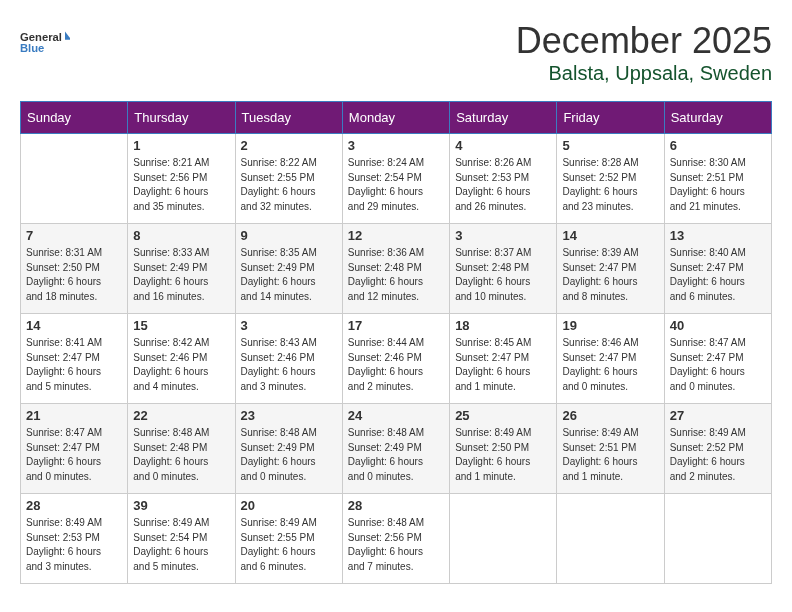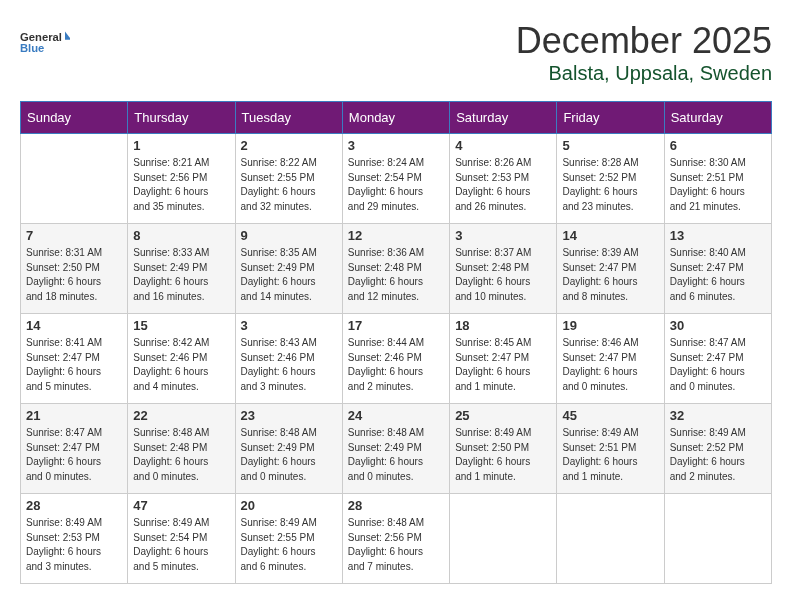--- a/index.html
+++ b/index.html
@@ -184,21 +184,21 @@
         </td>
         <td>
           <div class="day-num">18</div>
           <div class="day-info">Sunrise: 8:45 AM<br>Sunset: 2:47 PM<br>Daylight: 6 hours<br>and 1 minute.</div>
         </td>
         <td>
           <div class="day-num">19</div>
           <div class="day-info">Sunrise: 8:46 AM<br>Sunset: 2:47 PM<br>Daylight: 6 hours<br>and 0 minutes.</div>
         </td>
         <td>
-          <div class="day-num">30</div>
+          <div class="day-num">40</div>
           <div class="day-info">Sunrise: 8:47 AM<br>Sunset: 2:47 PM<br>Daylight: 6 hours<br>and 0 minutes.</div>
         </td>
       </tr>
       <tr>
         <td>
           <div class="day-num">21</div>
           <div class="day-info">Sunrise: 8:47 AM<br>Sunset: 2:47 PM<br>Daylight: 6 hours<br>and 0 minutes.</div>
         </td>
         <td>
           <div class="day-num">22</div>
@@ -210,35 +210,35 @@
         </td>
         <td>
           <div class="day-num">24</div>
           <div class="day-info">Sunrise: 8:48 AM<br>Sunset: 2:49 PM<br>Daylight: 6 hours<br>and 0 minutes.</div>
         </td>
         <td>
           <div class="day-num">25</div>
           <div class="day-info">Sunrise: 8:49 AM<br>Sunset: 2:50 PM<br>Daylight: 6 hours<br>and 1 minute.</div>
         </td>
         <td>
-          <div class="day-num">45</div>
+          <div class="day-num">26</div>
           <div class="day-info">Sunrise: 8:49 AM<br>Sunset: 2:51 PM<br>Daylight: 6 hours<br>and 1 minute.</div>
         </td>
         <td>
-          <div class="day-num">32</div>
+          <div class="day-num">27</div>
           <div class="day-info">Sunrise: 8:49 AM<br>Sunset: 2:52 PM<br>Daylight: 6 hours<br>and 2 minutes.</div>
         </td>
       </tr>
       <tr>
         <td>
           <div class="day-num">28</div>
           <div class="day-info">Sunrise: 8:49 AM<br>Sunset: 2:53 PM<br>Daylight: 6 hours<br>and 3 minutes.</div>
         </td>
         <td>
-          <div class="day-num">47</div>
+          <div class="day-num">39</div>
           <div class="day-info">Sunrise: 8:49 AM<br>Sunset: 2:54 PM<br>Daylight: 6 hours<br>and 5 minutes.</div>
         </td>
         <td>
           <div class="day-num">20</div>
           <div class="day-info">Sunrise: 8:49 AM<br>Sunset: 2:55 PM<br>Daylight: 6 hours<br>and 6 minutes.</div>
         </td>
         <td>
           <div class="day-num">28</div>
           <div class="day-info">Sunrise: 8:48 AM<br>Sunset: 2:56 PM<br>Daylight: 6 hours<br>and 7 minutes.</div>
         </td>

